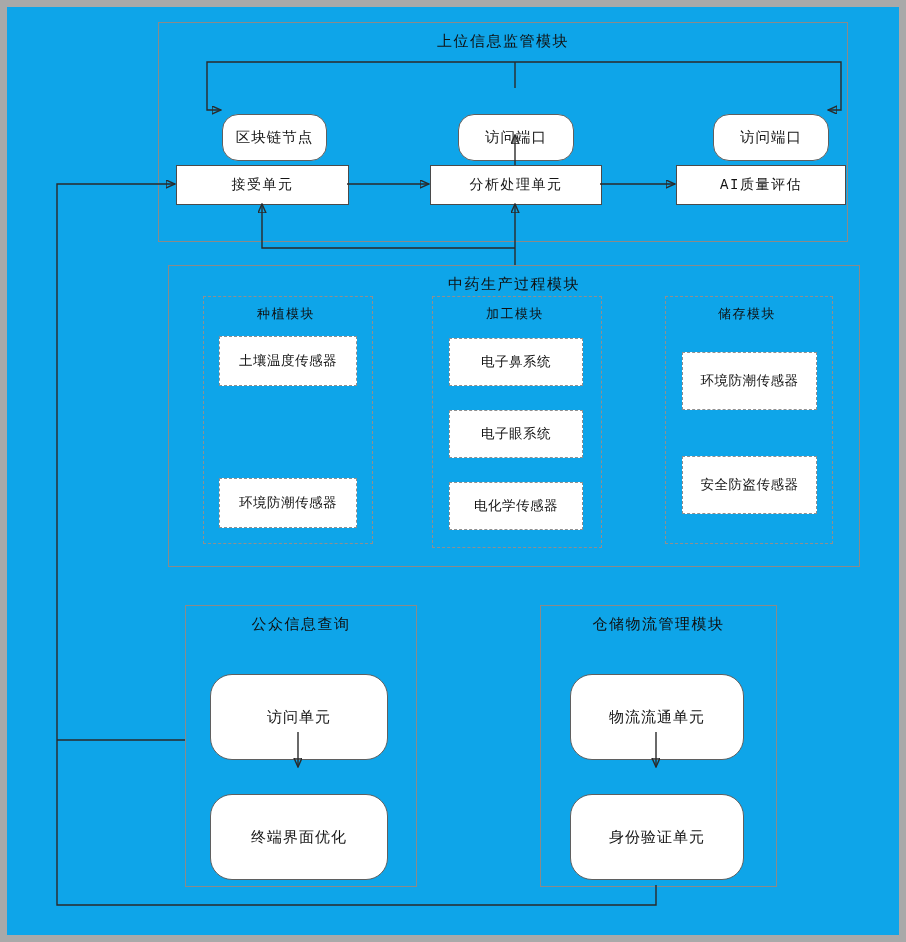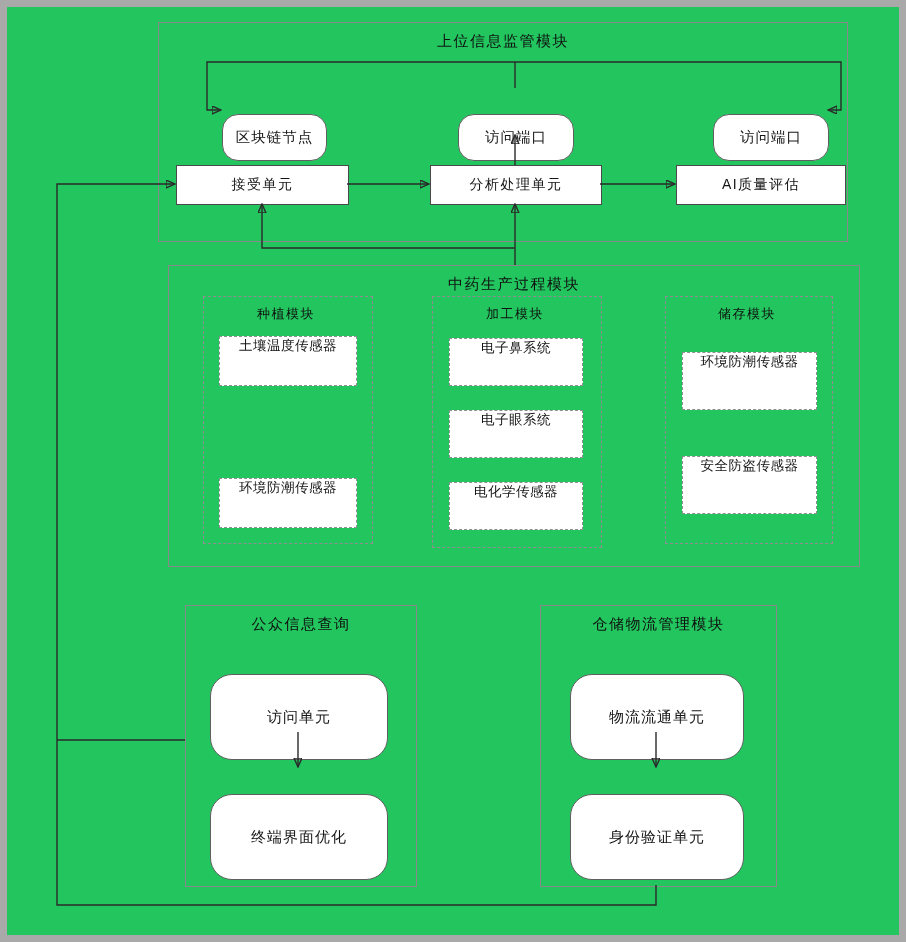--- a/index.html
+++ b/index.html
@@ -1,21 +1,21 @@
 <!DOCTYPE html>
 <html><head>
 <meta charset="utf-8">
 <style>
   html, body { margin: 0; padding: 0; background: #ffffff; }
   .canvas {
     position: relative;
     width: 906px;
     height: 942px;
-    background: #22c55e;
-    font-family: Liberation Sans, sans-serif;
+    background: #0ea5e9;
+    font-family: Liberation Mono, monospace;
     color: #141414;
     overflow: hidden;
   }
   .frame {
     position: absolute; inset: 0;
     border: 7px solid #a9a9a9;
     pointer-events: none;
     z-index: 50;
   }
   .module {
@@ -43,21 +43,21 @@
     top: 8px; left: 0; right: 4px;
     text-align: center;
     font-size: 13px;
     letter-spacing: 1.5px;
     color: #101010;
   }
   .sensor {
     position: absolute;
     border: 1px dashed #8f8f8f;
     background: #ffffff;
-    display: flex; align-items: flex-start; justify-content: center;
+    display: flex; align-items: center; justify-content: center;
     text-align: center;
     font-size: 13.5px;
     letter-spacing: 0.5px;
     z-index: 3;
   }
   .rbox {
     position: absolute;
     border: 1.4px solid #5f5f5f;
     border-radius: 16px;
     background: #ffffff;

